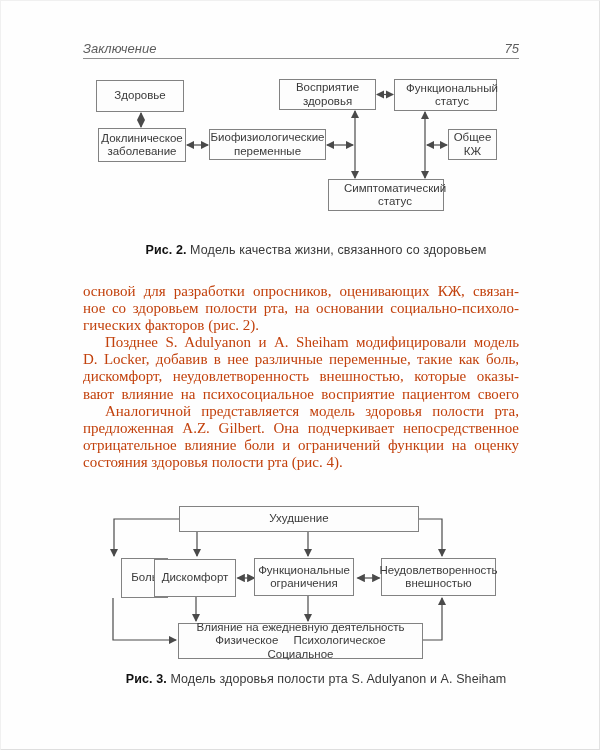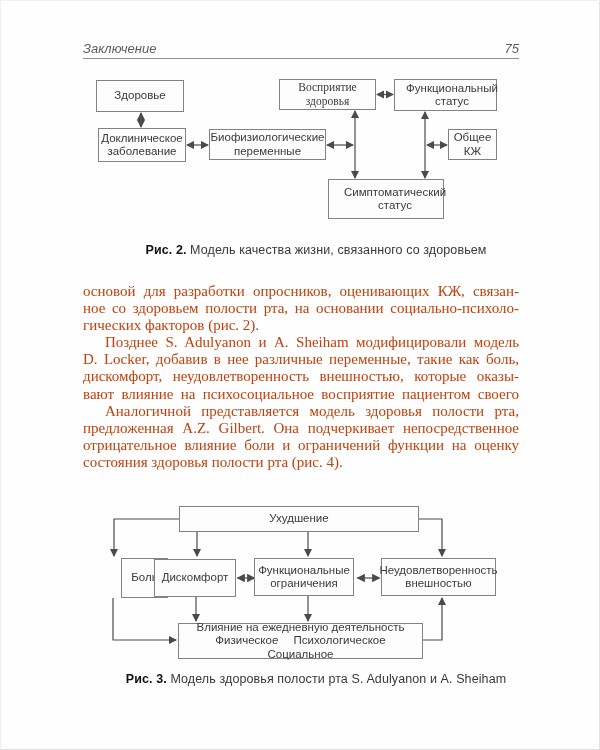--- a/index.html
+++ b/index.html
@@ -56,31 +56,31 @@
         <line x1="140" y1="37" x2="140" y2="51" marker-start="url(#ah2)" marker-end="url(#ah2)"></line>
         <line x1="376" y1="18.5" x2="392" y2="18.5" marker-start="url(#ah2)" marker-end="url(#ah2)"></line>
         <line x1="354" y1="35" x2="354" y2="102" marker-start="url(#ah2)" marker-end="url(#ah2)"></line>
         <line x1="424" y1="36" x2="424" y2="102" marker-start="url(#ah2)" marker-end="url(#ah2)"></line>
         <line x1="186" y1="69" x2="207" y2="69" marker-start="url(#ah2)" marker-end="url(#ah2)"></line>
         <line x1="326" y1="69" x2="352" y2="69" marker-start="url(#ah2)" marker-end="url(#ah2)"></line>
         <line x1="426" y1="69" x2="446" y2="69" marker-start="url(#ah2)" marker-end="url(#ah2)"></line>
       </g>
     </svg>
     <div class="fbox" style="left:95px;top:4px;width:88px;height:32px;">Здоровье</div>
-    <div class="fbox" style="left:278px;top:3px;width:97px;height:31px;font-family:Liberation Serif, serif;">Восприятие
+    <div class="fbox" style="left:278px;top:3px;width:97px;height:31px;">Восприятие
 здоровья</div>
     <div class="fbox" style="left:393px;top:3px;width:103px;height:32px;padding-left:13px;">Функциональный
 статус</div>
     <div class="fbox" style="left:97px;top:52px;width:88px;height:34px;">Доклиническое
 заболевание</div>
     <div class="fbox" style="left:208px;top:53px;width:117px;height:31px;">Биофизиологические
 переменные</div>
     <div class="fbox" style="left:447px;top:53px;width:49px;height:31px;">Общее
 КЖ</div>
-    <div class="fbox" style="left:327px;top:103px;width:116px;height:40px;padding-left:18px;">Симптоматический
+    <div class="fbox" style="left:327px;top:103px;width:116px;height:32px;padding-left:18px;">Симптоматический
 статус</div>
   </div>
 
   <div class="caption" style="top:242px;">
     <span class="cap-label">Рис. 2.</span>
     <span>Модель качества жизни, связанного со здоровьем</span>
   </div>
 
   <div class="bodytext">
     <div class="ln">основой для разработки опросников, оценивающих КЖ, связан-</div>

